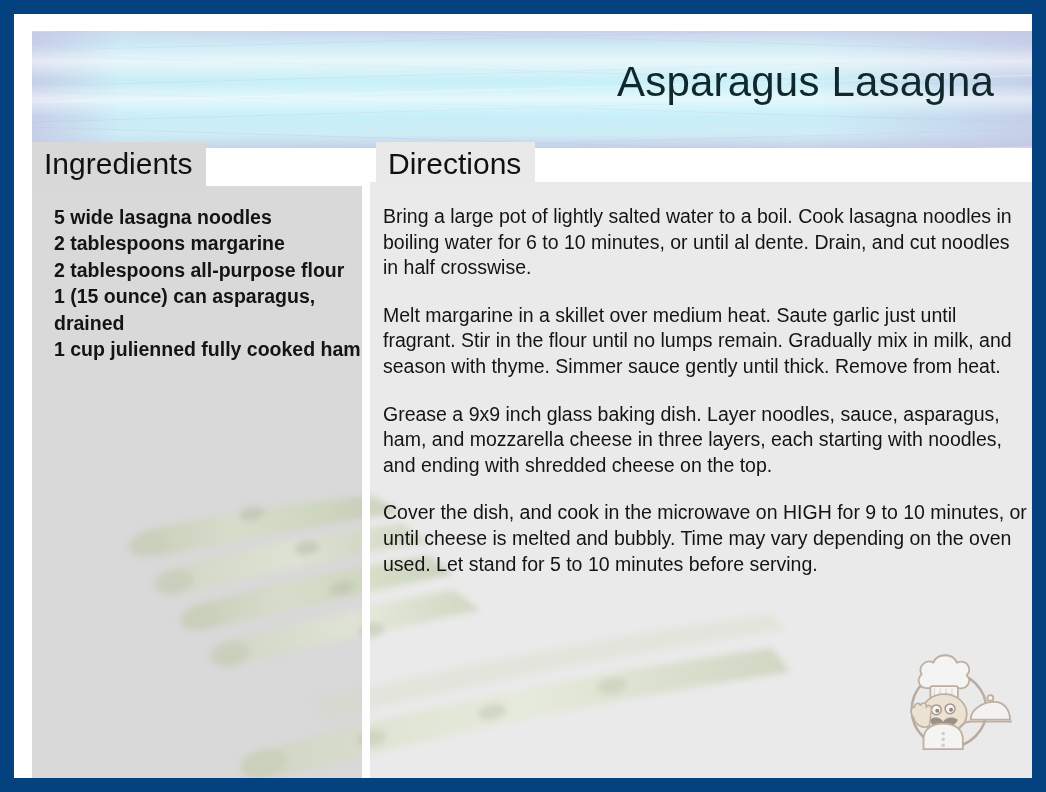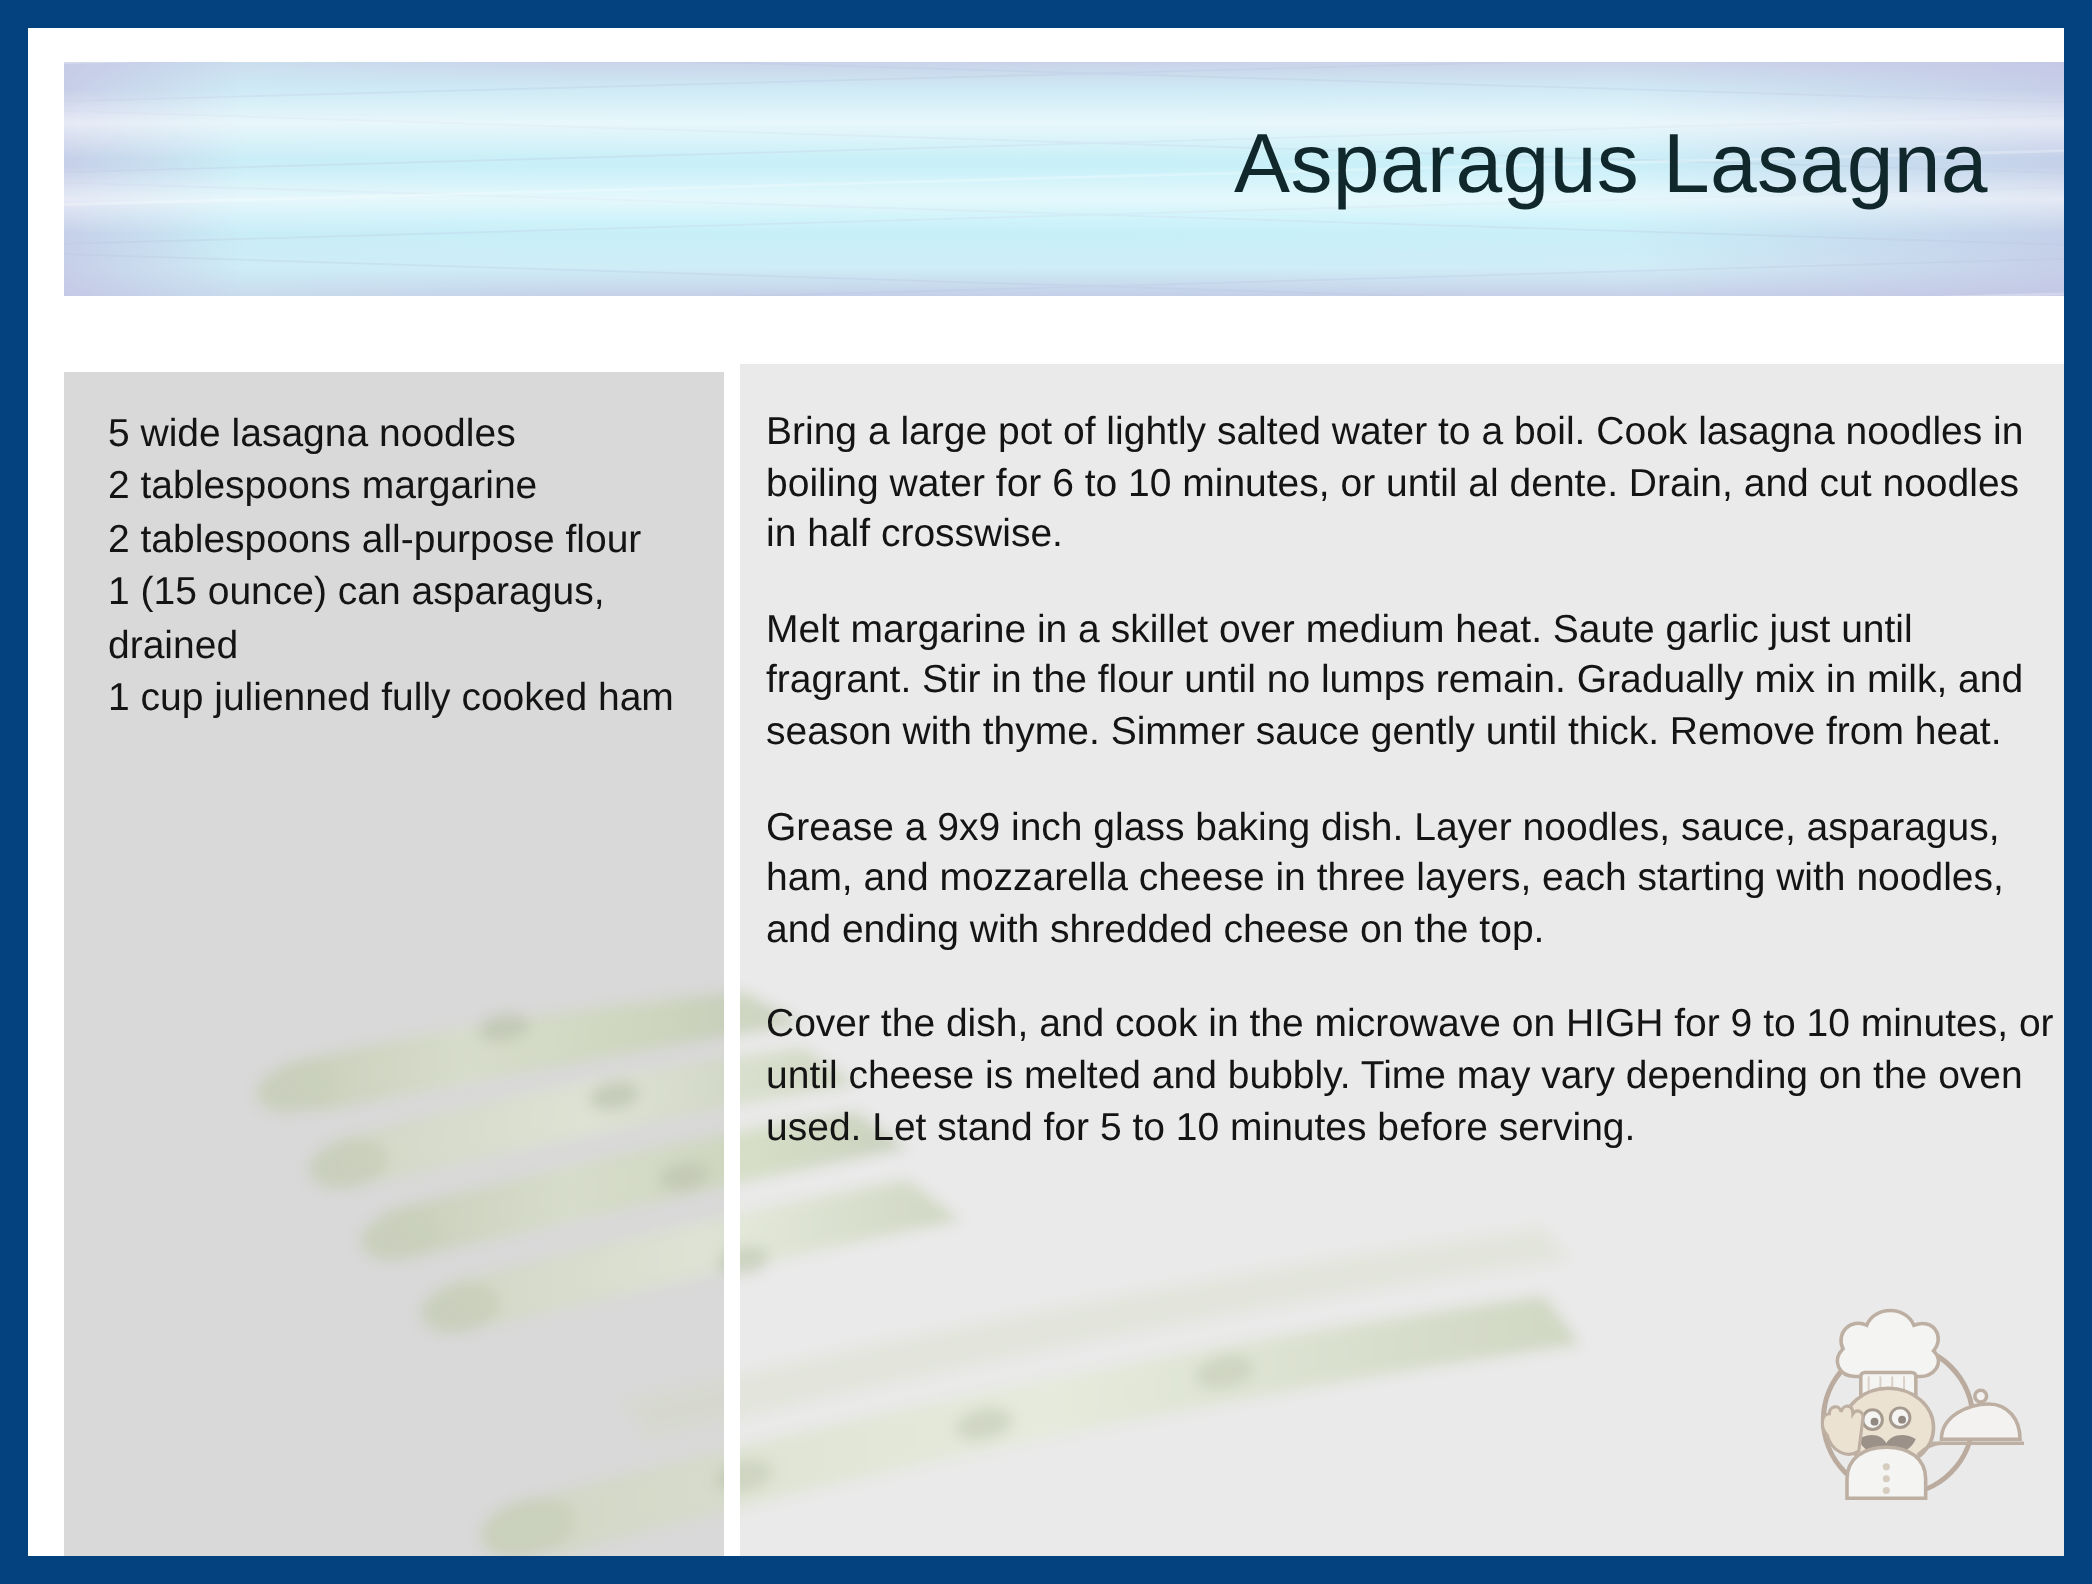--- a/index.html
+++ b/index.html
@@ -142,21 +142,21 @@
   #ingredients-list {
     position: absolute;
     left: 40px;
     top: 190px;
     width: 310px;
     z-index: 4;
     font-size: 19.5px;
     line-height: 26.4px;
     color: #141414;
   }
-  #ingredients-list .ing-line { white-space: normal; }
+  #ingredients-list .ing-line { white-space: normal; font-weight: bold; }
 
   #directions-body {
     position: absolute;
     left: 369px;
     top: 190px;
     width: 645px;
     z-index: 4;
     font-size: 19.5px;
     line-height: 25.6px;
     color: #141414;
@@ -202,20 +202,22 @@
         <path d="M-20 20 L320 2"></path>
           <path d="M-20 56 L320 36"></path>
         <path d="M-20 92 L320 72"></path>
       </g>
     </svg>
     <div class="band-streak" style="top:14px"></div>
     <div class="band-streak" style="top:52px"></div>
     <div id="header-title">Asparagus Lasagna</div>
   </div>
 
+  <div class="tab" id="tab-ingredients">Ingredients</div>
+  <div class="tab" id="tab-directions">Directions</div>
 
   <div class="panel" id="panel-ingredients"></div>
   <div class="panel" id="panel-directions"></div>
 
   <div id="asparagus-layer">
     <svg id="asparagus-art" viewBox="0 0 740 330" preserveAspectRatio="none">
       <defs>
         <linearGradient id="spearGrad" x1="0" y1="0" x2="1" y2="0">
           <stop offset="0%" stop-color="#b9c49c"></stop>
           <stop offset="35%" stop-color="#d4e0bb"></stop>

